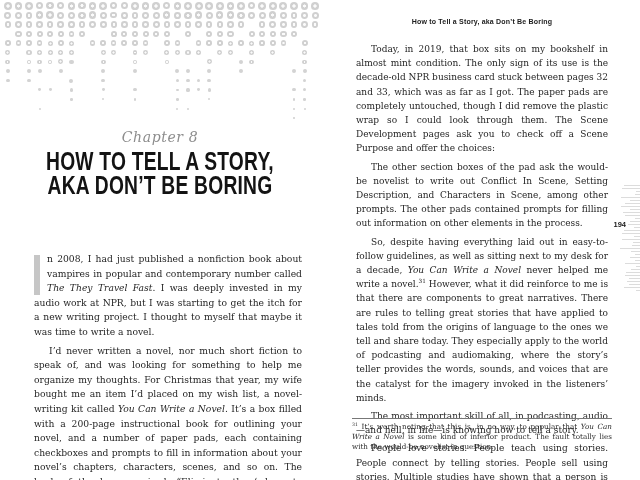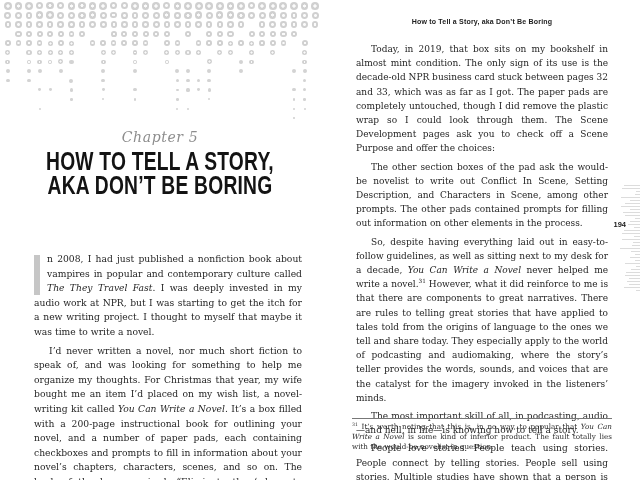--- a/index.html
+++ b/index.html
@@ -273,30 +273,30 @@
         <div class="dot" style="left: 292.757px; top: 98.0572px; width: 2.48554px; height: 2.48554px;"></div>
         <div class="dot" style="left: 303.273px; top: 97.973px; width: 2.65397px; height: 2.65397px;"></div>
         <div class="dot" style="left: 38.5684px; top: 107.618px; width: 2.06313px; height: 2.06313px;"></div>
         <div class="dot" style="left: 176.396px; top: 107.646px; width: 2.00813px; height: 2.00813px;"></div>
         <div class="dot" style="left: 187.058px; top: 107.708px; width: 1.88349px; height: 1.88349px;"></div>
         <div class="dot" style="left: 293.054px; top: 107.704px; width: 1.89129px; height: 1.89129px;"></div>
         <div class="dot" style="left: 303.617px; top: 107.667px; width: 1.96645px; height: 1.96645px;"></div>
         <div class="dot" style="left: 293.217px; top: 117.217px; width: 1.5653px; height: 1.5653px;"></div>
       </div>
 
-    <div class="chapter-label">Chapter 5</div>
+    <div class="chapter-label">Chapter 8</div>
 
     <div class="chapter-title">
       <div>HOW TO TELL A STORY,</div>
       <div>AKA DON’T BE BORING</div>
     </div>
 
     <div class="body-text left-body">
       <p class="para">
-        <span class="dropcap-bar"></span><span>n 2008, I had just published a nonfiction book about vampires in popular and contemporary culture called </span><i>The They Travel Fast</i><span>. I was deeply invested in my audio work at NPR, but I was starting to get the itch for a new writing project. I thought to myself that maybe it was time to write a novel.</span>
+        <span class="dropcap-bar"></span><span>n 2008, I had just published a nonfiction book about vampires in popular and contemporary number called </span><i>The They Travel Fast</i><span>. I was deeply invested in my audio work at NPR, but I was starting to get the itch for a new writing project. I thought to myself that maybe it was time to write a novel.</span>
       </p>
       <p class="para indent">
         <span>I’d never written a novel, nor much short fiction to speak of, and was looking for something to help me organize my thoughts. For Christmas that year, my wife bought me an item I’d placed on my wish list, a novel-writing kit called </span><i>You Can Write a Novel</i><span>. It’s a box filled with a 200-page instructional book for outlining your novel, and a number of paper pads, each containing checkboxes and prompts to fill in information about your novel’s chapters, characters, scenes, and so on. The back of the box promised: “Eliminate the ‘where to begin?’ trepidation that can ruin the novel-writing process. The </span>
       </p>
     </div>
   </div>
 
   <div class="page right">
     <div class="running-header">How to Tell a Story, aka Don’t Be Boring</div>
 

